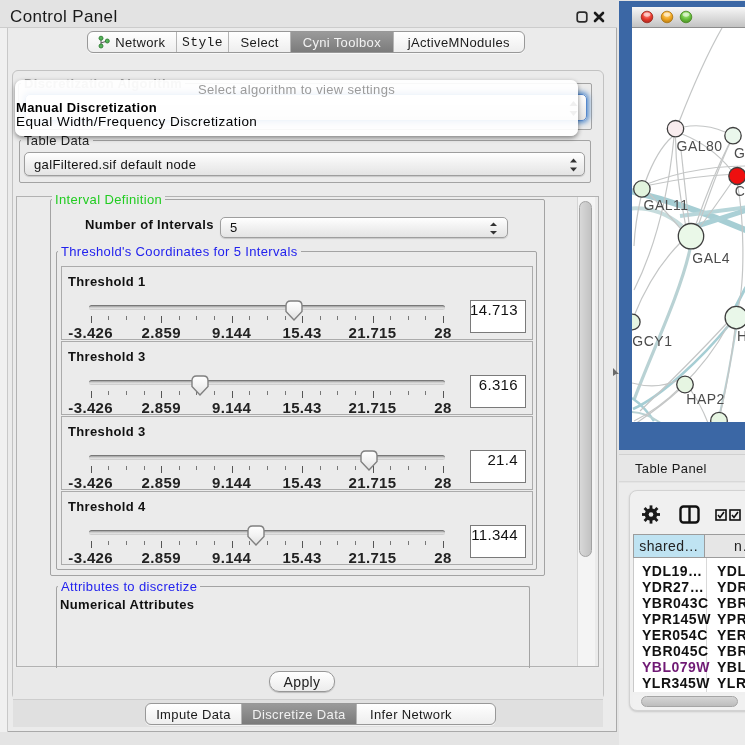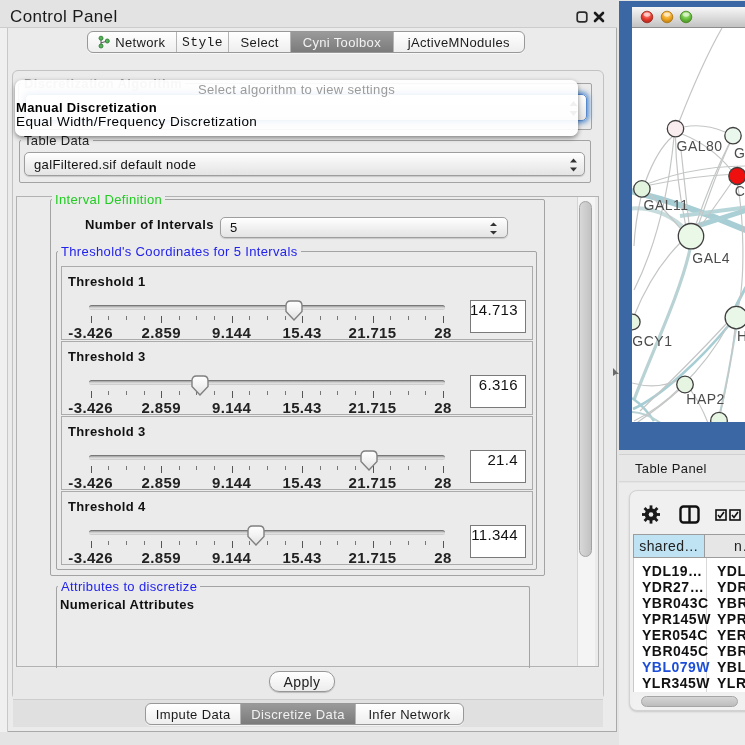--- a/index.html
+++ b/index.html
@@ -249,21 +249,21 @@
     </svg>
 <div class="vbox" style="left:470px;top:525px;width:56px;height:33px;">
       <span class="t">11.344</span>
     </div>
 <div class="gb" style="left:56px;top:586px;width:474px;height:95px;border-bottom:none;"></div>
 <div class="gl" style="left:58px;top:580px;color:#2222ee;">Attributes to discretize</div>
 <div class="a" style="left:60px;top:597px;font-size:13px;font-weight:bold;color:#111;">Numerical Attributes</div>
 <div class="a" style="left:13px;top:668px;width:590px;height:31px;background:#e9e9e9;"></div>
 <div class="a" style="left:269px;top:671px;width:66px;height:21px;border:1px solid #979797;border-radius:10px;background:linear-gradient(#ffffff,#ececec);box-shadow:0 1px 1px rgba(0,0,0,0.2);font-size:14px;color:#222;display:flex;align-items:center;justify-content:center;">Apply</div>
 <div class="a" style="left:13px;top:699px;width:590px;height:28px;background:#e0e0e0;border-top:1px solid #cdcdcd;"></div>
-<div class="seg" style="left:145px;top:703px;width:319px;height:22px;">
+<div class="seg" style="left:145px;top:703px;width:351px;height:22px;">
 <div style="width:96px;">Impute Data</div>
 <div class="sel" style="width:115px;">Discretize Data</div>
 <div style="width:108px;">Infer Network</div>
 </div>
 </div>
 <div class="a" style="left:15px;top:80px;width:563px;height:56px;border-radius:7px;background:rgba(255,255,255,0.92);box-shadow:0 2px 5px rgba(0,0,0,0.45);"></div>
 <div class="a" style="left:15px;top:82px;width:563px;height:16px;text-align:center;font-size:13px;color:#9b9b9b;">Select algorithm to view settings</div>
 <div class="a" style="left:16px;top:100px;font-size:13px;font-weight:bold;color:#000;">Manual Discretization</div>
 <div class="a" style="left:16px;top:114px;font-size:13.5px;letter-spacing:0.45px;color:#000;">Equal Width/Frequency Discretization</div>
 <svg class="a" style="left:612px;top:367px;" width="8" height="10" viewBox="0 0 8 10">
@@ -395,20 +395,20 @@
 <div style="position:absolute;left:8px;top:21.0px;font-size:14px;letter-spacing:0.5px;color:#111;">YDR27…</div>
 <div style="position:absolute;left:83px;top:21.0px;font-size:14px;letter-spacing:0.5px;color:#111;">YDR2</div>
 <div style="position:absolute;left:8px;top:37.0px;font-size:14px;letter-spacing:0.5px;color:#111;">YBR043C</div>
 <div style="position:absolute;left:83px;top:37.0px;font-size:14px;letter-spacing:0.5px;color:#111;">YBR0</div>
 <div style="position:absolute;left:8px;top:53.0px;font-size:14px;letter-spacing:0.5px;color:#111;">YPR145W</div>
 <div style="position:absolute;left:83px;top:53.0px;font-size:14px;letter-spacing:0.5px;color:#111;">YPR1</div>
 <div style="position:absolute;left:8px;top:69.0px;font-size:14px;letter-spacing:0.5px;color:#111;">YER054C</div>
 <div style="position:absolute;left:83px;top:69.0px;font-size:14px;letter-spacing:0.5px;color:#111;">YER0</div>
 <div style="position:absolute;left:8px;top:85.0px;font-size:14px;letter-spacing:0.5px;color:#111;">YBR045C</div>
 <div style="position:absolute;left:83px;top:85.0px;font-size:14px;letter-spacing:0.5px;color:#111;">YBR0</div>
-<div style="position:absolute;left:8px;top:101.0px;font-size:14px;letter-spacing:0.5px;color:#1d4ed8;">YBL079W</div>
+<div style="position:absolute;left:8px;top:101.0px;font-size:14px;letter-spacing:0.5px;color:#701a75;">YBL079W</div>
 <div style="position:absolute;left:83px;top:101.0px;font-size:14px;letter-spacing:0.5px;color:#111;">YBL0</div>
 <div style="position:absolute;left:8px;top:117.0px;font-size:14px;letter-spacing:0.5px;color:#111;">YLR345W</div>
 <div style="position:absolute;left:83px;top:117.0px;font-size:14px;letter-spacing:0.5px;color:#111;">YLR3</div>
 <div style="position:absolute;left:8px;top:133.0px;font-size:14px;letter-spacing:0.5px;color:#111;">YIL052C</div>
 <div style="position:absolute;left:83px;top:133.0px;font-size:14px;letter-spacing:0.5px;color:#111;">YIL0</div>
 </div>
 <div class="a" style="left:633px;top:695px;width:112px;height:14px;background:#f1f1f1;"></div>
 <div class="a" style="left:641px;top:696px;width:97px;height:11px;border-radius:6px;background:linear-gradient(#d5d5d5,#bdbdbd);border:1px solid #a5a5a5;"></div>
 </body></html>

